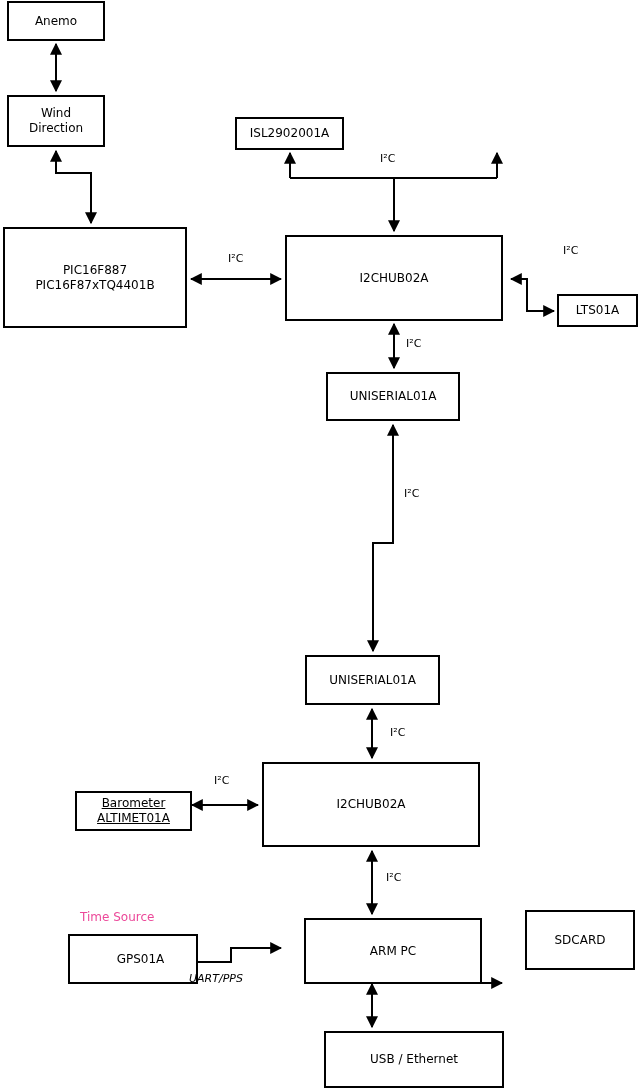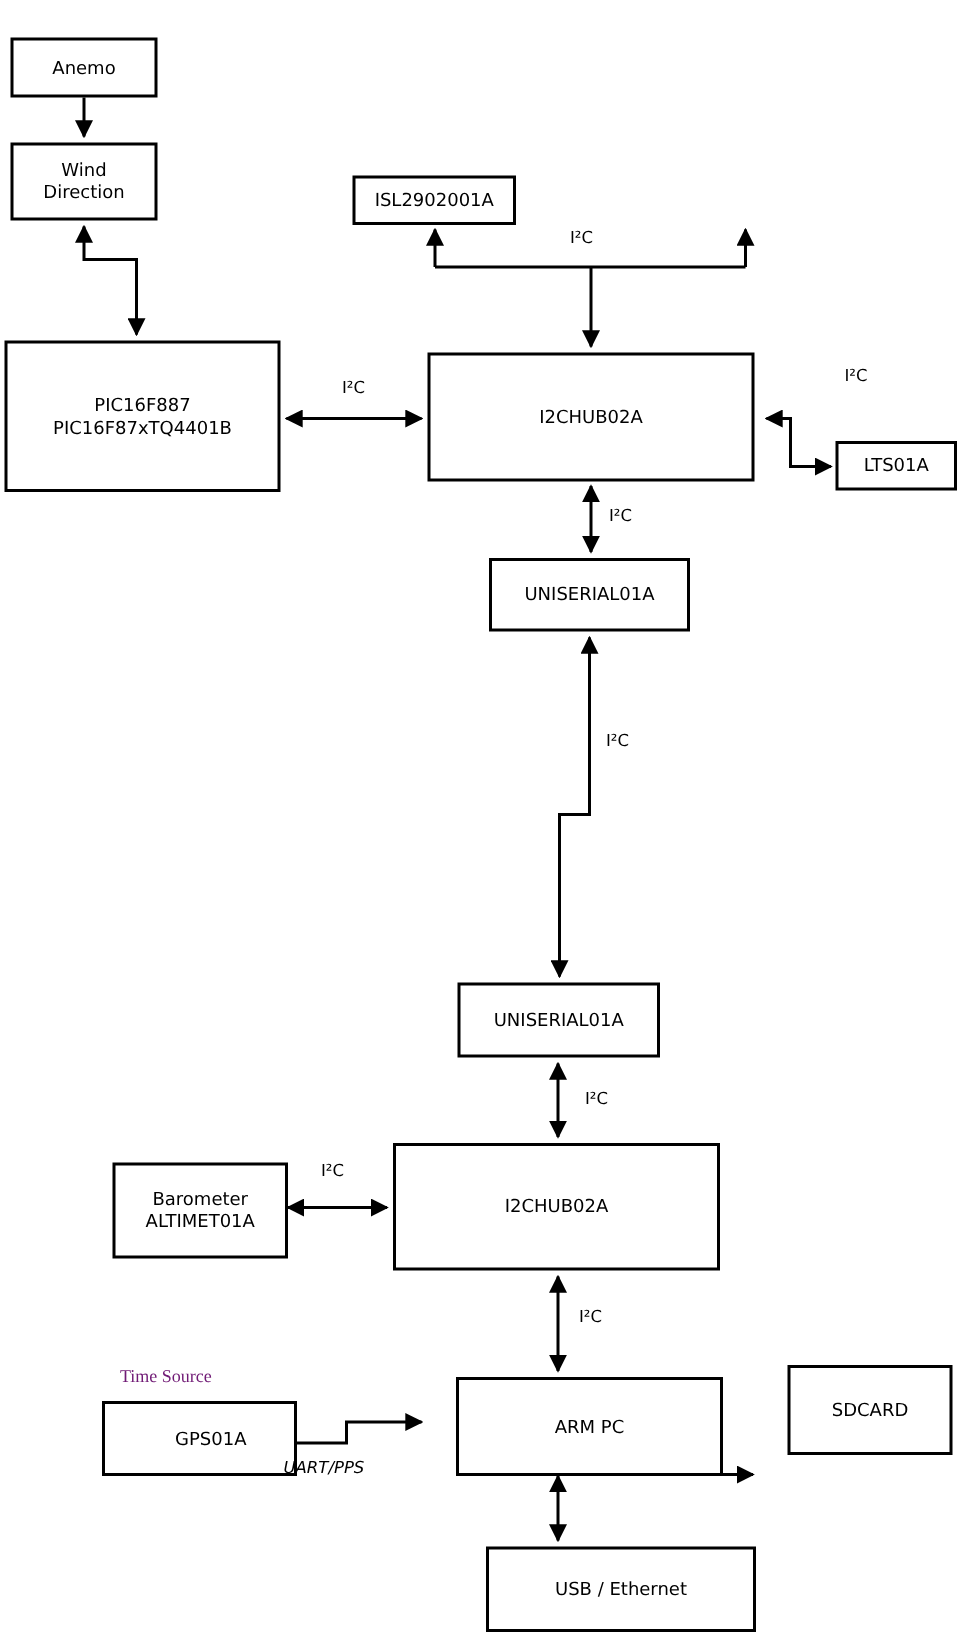--- a/index.html
+++ b/index.html
@@ -49,24 +49,23 @@
     position: absolute;
     font-size: 11px;
     color: #000000;
     white-space: nowrap;
     z-index: 3;
     background: transparent;
   }
   .free-label {
     position: absolute;
     font-size: 12px;
-    color: #701a75;
+    color: #ec4899;
     white-space: nowrap;
     z-index: 3;
-    font-family: Liberation Serif, serif;
   }
 </style>
 </head>
 <body>
 
 <div id="diagram-root">
 
   <svg id="wires" viewBox="0 0 640 1089" xmlns="http://www.w3.org/2000/svg">
     <defs>
       <marker id="arrow" viewBox="0 0 10 10" refX="9" refY="5" markerWidth="6" markerHeight="6" orient="auto-start-reverse">
@@ -123,21 +122,21 @@
 
     <g>
       <path d="M 462 948 L 478 948 L 478 983 L 502 983" stroke="#000" stroke-width="2" fill="none" marker-start="url(#arrow)" marker-end="url(#arrow)"></path>
     </g>
 
     <g>
       <line x1="372" y1="984" x2="372" y2="1027" stroke="#000" stroke-width="2" marker-start="url(#arrow)" marker-end="url(#arrow)"></line>
     </g>
   </svg>
 
-  <div class="node" style="left:7px; top:1px; width:98px; height:40px;margin-top:24px;">
+  <div class="node" style="left:7px; top:1px; width:98px; height:40px;">
     <span class="node-label">Anemo</span>
   </div>
 
   <div class="node" style="left:7px; top:95px; width:98px; height:52px;text-align:center;">
     <span class="node-label">Wind
 Direction</span>
   </div>
 
   <div class="node" style="left:3px; top:227px; width:184px; height:101px;">
     <span class="node-label">PIC16F887
@@ -162,21 +161,21 @@
   </div>
 
   <div class="node" style="left:305px; top:655px; width:135px; height:50px;">
     <span class="node-label">UNISERIAL01A</span>
   </div>
 
   <div class="node" style="left:262px; top:762px; width:218px; height:85px;">
     <span class="node-label">I2CHUB02A</span>
   </div>
 
-  <div class="node" style="left:75px; top:775px; width:117px; height:64px;">
+  <div class="node" style="left:75px; top:791px; width:117px; height:40px;text-decoration:underline;">
     <span class="node-label">Barometer
 ALTIMET01A</span>
   </div>
 
   <div class="node" style="left:68px; top:934px; width:130px; height:50px;padding-left:15px;">
     <span class="node-label">GPS01A</span>
   </div>
 
   <div class="node" style="left:284px; top:918px; width:178px; height:66px;margin-left:20px;">
     <span class="node-label">ARM PC</span>

